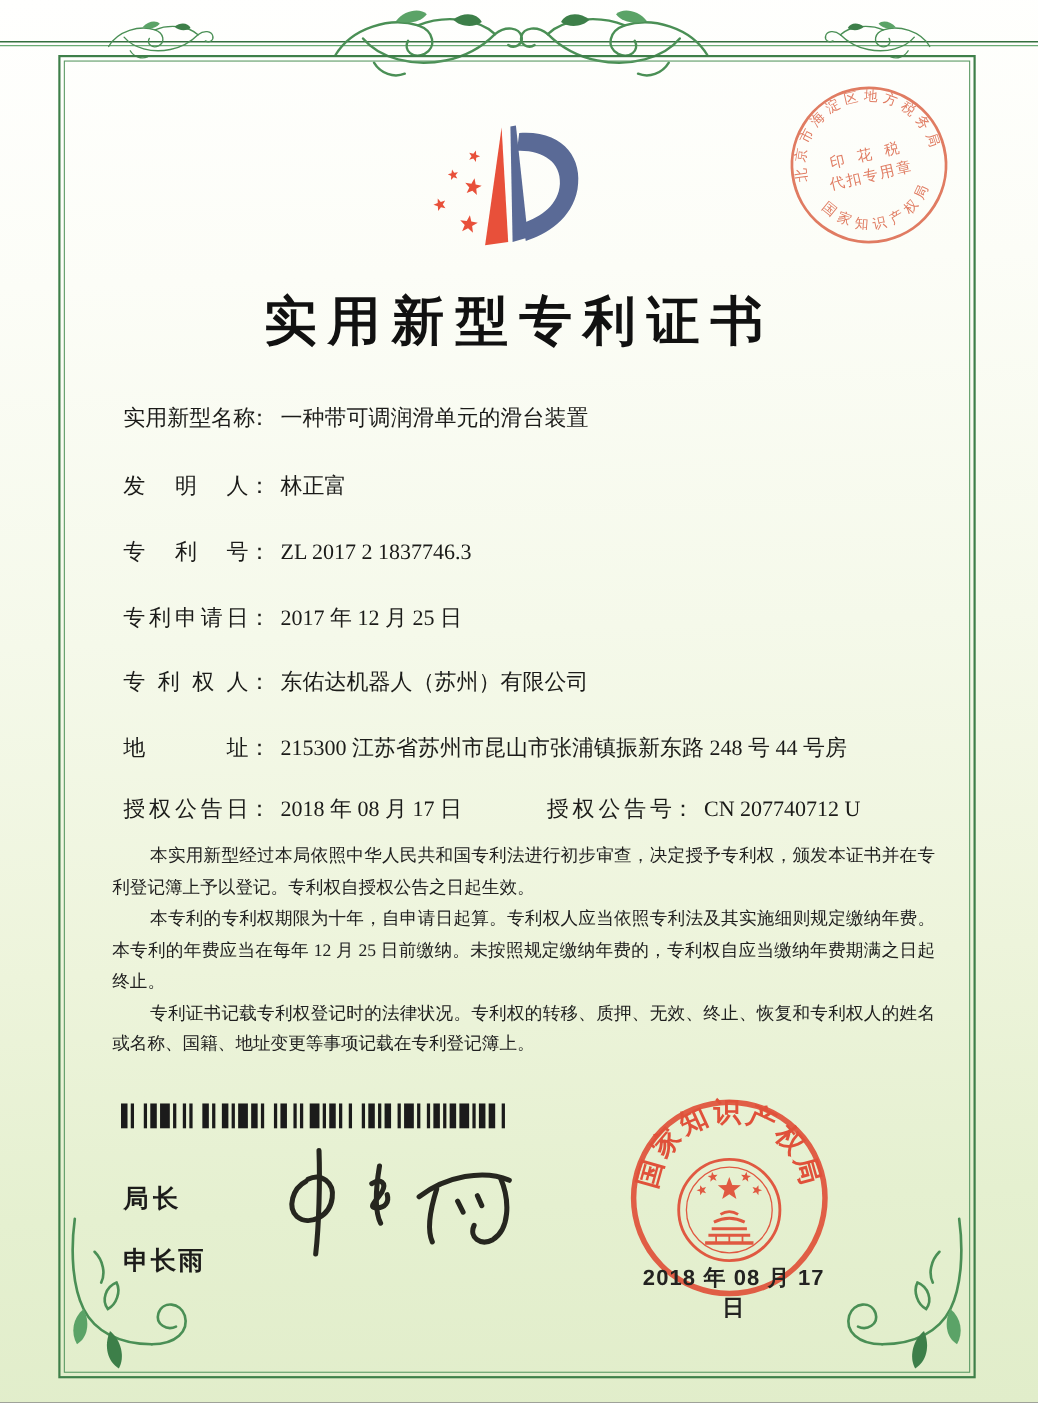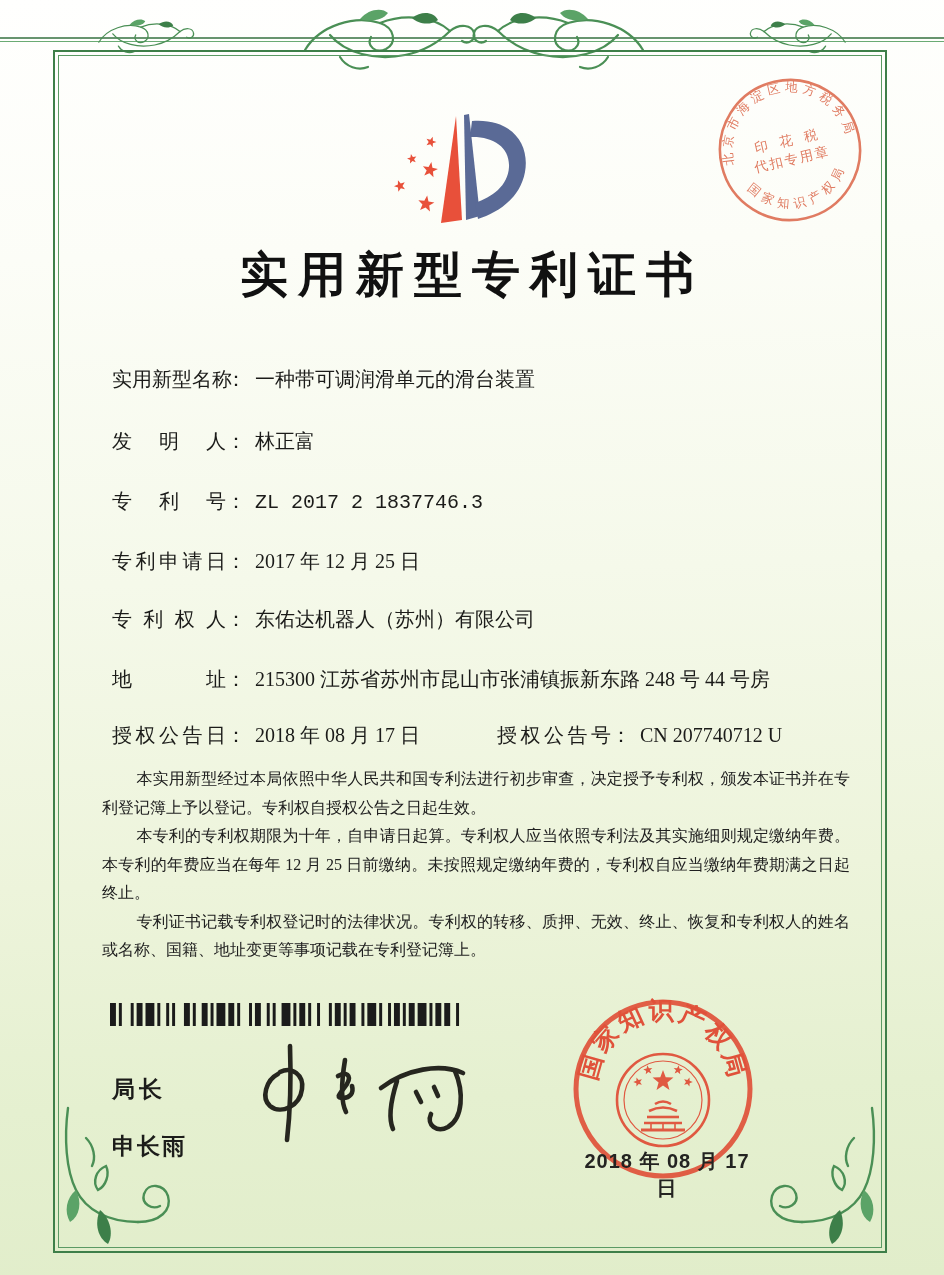--- a/index.html
+++ b/index.html
@@ -9,24 +9,24 @@
     background:linear-gradient(178deg,#fffffe 0%,#fcfdf7 20%,#f5f9ea 45%,#edf4db 68%,#e5f0d0 85%,#e1edca 100%);
     font-family:"Liberation Serif", serif; color:#1d1d1b;
   }
   .decor-layer { position:absolute; inset:0; pointer-events:none; }
   .frame-outer { position:absolute; left:53px; top:50px; width:834px; height:1203px;
     border:2px solid #3e7f49; }
   .frame-inner { position:absolute; inset:3px; border:1px solid #5b9a64; }
   .cert-no { position:absolute; left:88px; top:110px; font-size:20px; letter-spacing:3px; color:#2a2a28; }
   .logo { position:absolute; left:376px; top:90px; }
   .tax-stamp { position:absolute; left:700px; top:60px; transform:rotate(-13deg); opacity:.9; }
-  .doc-title { position:absolute; left:0; top:243px; width:100%; text-align:center;
+  .doc-title { position:absolute; left:0; top:260px; width:100%; text-align:center;
     font-size:48px; font-weight:bold; letter-spacing:10px; color:#111; }
   .field-row { position:absolute; left:112px; white-space:nowrap; font-size:20px; color:#1b1b19; }
-  .field-row.r0 { top:366px; } .field-row.r1 { top:428px; } .field-row.r2 { top:488px;font-family:Liberation Mono, monospace; }
+  .field-row.r0 { top:366px; } .field-row.r1 { top:428px; } .field-row.r2 { top:488px; }
   .field-row.r3 { top:548px; } .field-row.r4 { top:606px; } .field-row.r5 { top:666px; }
   .field-row.r6 { top:722px; }
   .field-row.r6b { top:722px; left:497px; }
   .flabel { display:inline-block; width:114px; text-align:justify; text-align-last:justify; vertical-align:bottom; }
   .fcolon { display:inline-block; }
   .fvalue { margin-left:9px; }
   .body-text { position:absolute; left:102px; top:765px; width:748px;
     font-size:16px; line-height:28.5px; text-align:justify; color:#202020; }
   .body-text p { margin:0; text-indent:2.15em; }
   .barcode { position:absolute; left:110px; top:1003px; }

